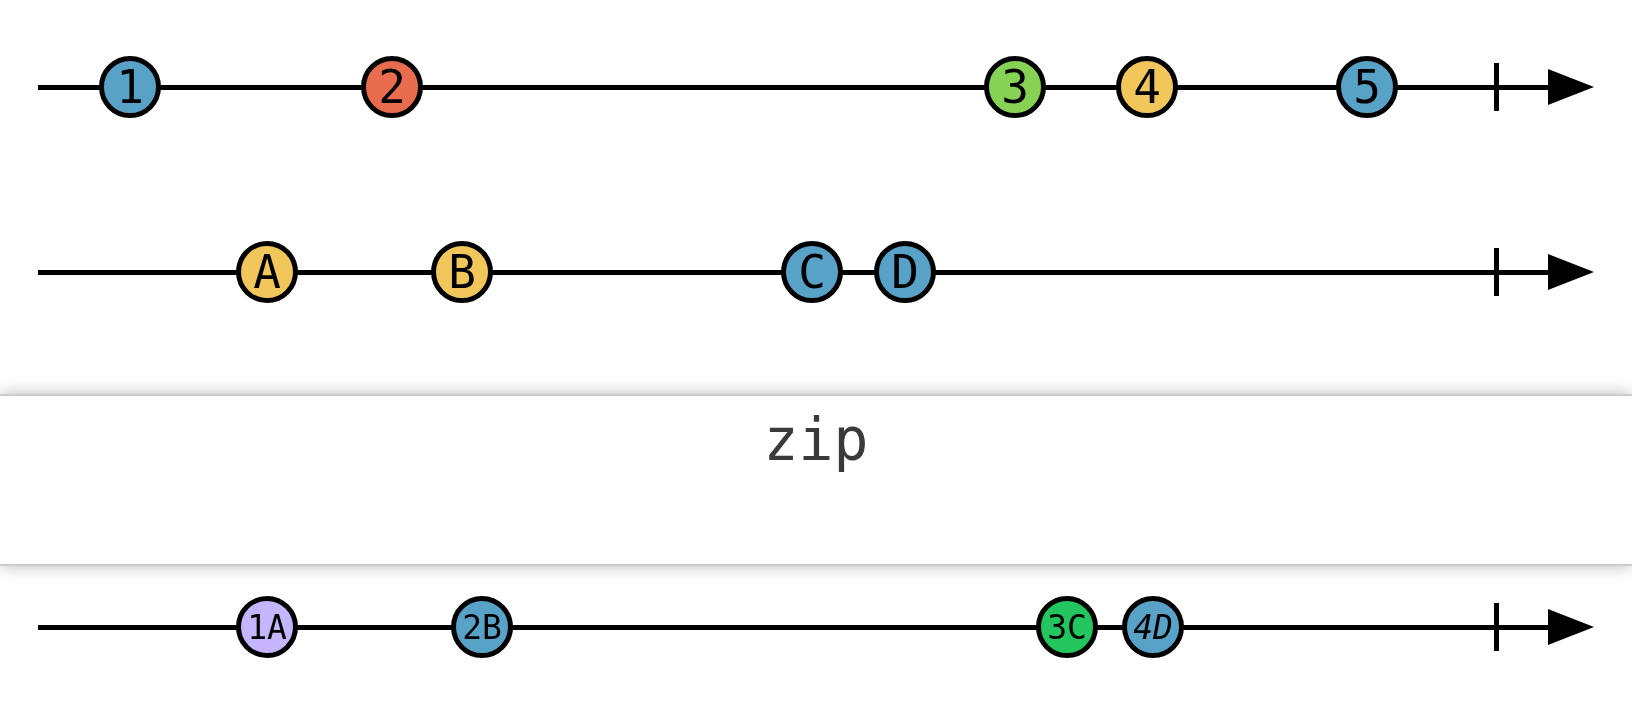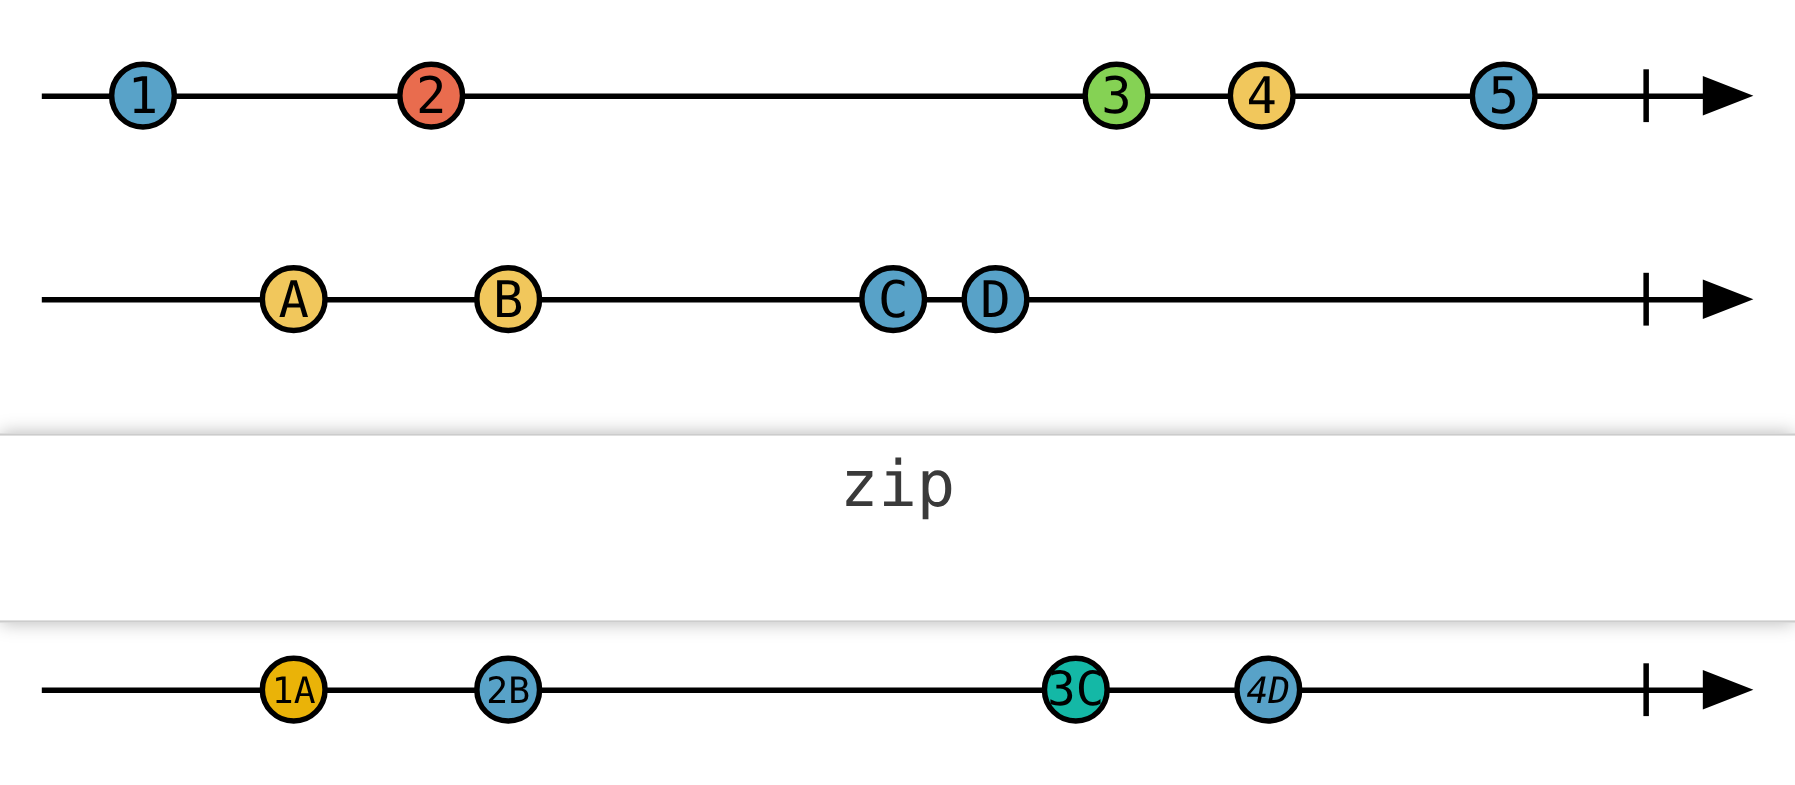--- a/index.html
+++ b/index.html
@@ -116,19 +116,19 @@
     </div>
 
   <div class="operator-band">
     <div class="operator-label">zip</div>
   </div>
 
   <div class="timeline" style="top:627px">
     <div class="tl-line"></div>
     <div class="tick" style="left: 1493.5px;"></div>
     <div class="arrow"></div>
-  <div class="marble" style="left: 236px; background: #eab308; font-size: 33px;">1A</div>
-      <div class="marble" style="left: 431px; background: rgb(88, 162, 200); font-size: 33px;">2B</div>
-      <div class="marble" style="left: 947px; background: #14b8a6; font-size: 43px;">3C</div>
+  <div class="marble" style="left: 236px; background: #c4b5fd; font-size: 33px;">1A</div>
+      <div class="marble" style="left: 451px; background: rgb(88, 162, 200); font-size: 33px;">2B</div>
+      <div class="marble" style="left: 1036px; background: #22c55e; font-size: 33px;">3C</div>
       <div class="marble" style="left: 1122px; background: rgb(88, 162, 200); font-size: 33px; font-style: italic;">4D</div>
     </div>
 
 </div>
 
 </body></html>

